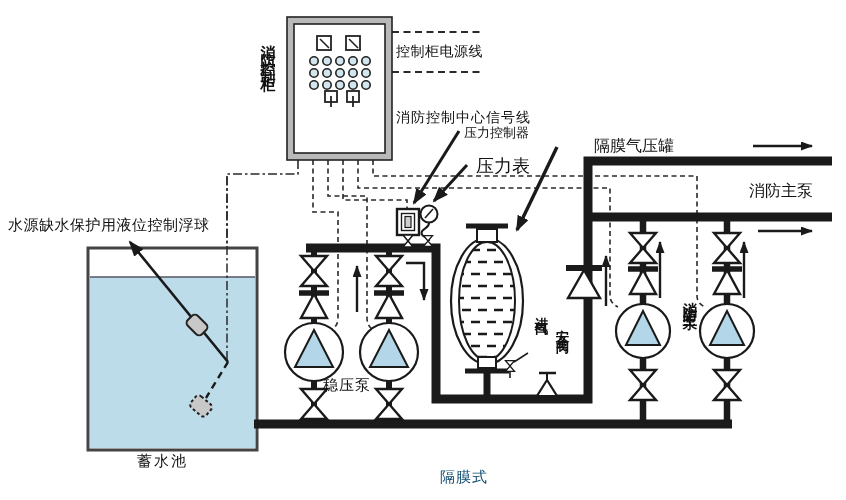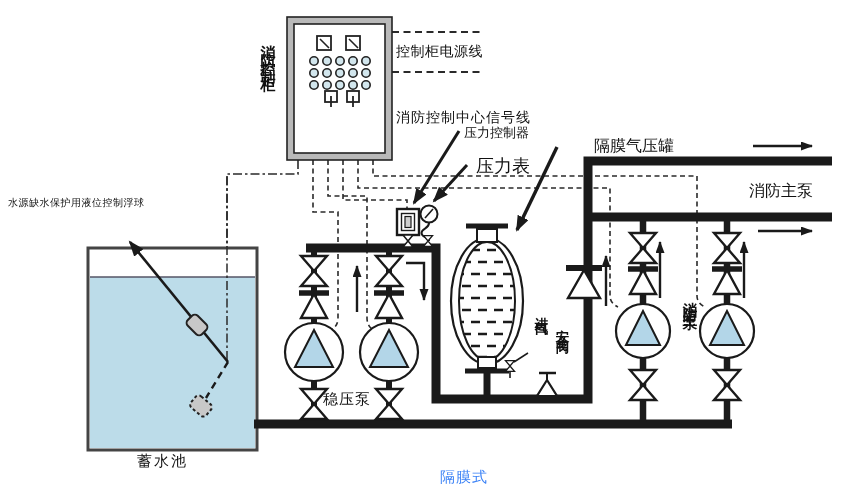--- a/index.html
+++ b/index.html
@@ -1,21 +1,21 @@
 <!DOCTYPE html>
 <html><head>
 <meta charset="utf-8">
 <style>
   html,body{margin:0;padding:0;background:#fff;}
   .stage{position:relative;width:846px;height:500px;background:#fff;overflow:hidden;
          font-family:"Liberation Sans","DejaVu Sans",sans-serif;color:#111;}
   .stage svg{position:absolute;left:0;top:0;}
   .lbl{position:absolute;font-weight:normal;white-space:nowrap;line-height:1.15;}
   .vlbl{position:absolute;font-weight:bold;writing-mode:vertical-rl;text-orientation:upright;white-space:nowrap;}
-  .gray{color:#3b82f6;}
+  .gray{color:#0c4a6e;}
 </style>
 </head>
 <body>
 
 <div class="stage">
 
 <svg width="846" height="500" viewBox="0 0 846 500">
   <defs>
     <marker id="ah" markerUnits="userSpaceOnUse" markerWidth="13" markerHeight="10" refX="11" refY="4.5" orient="auto">
       <path d="M0,0 L12,4.5 L0,9 Z" fill="#1a1a1a"></path>
@@ -210,25 +210,25 @@
 <div class="lbl" style="left:396px;top:81px;font-size:14px;letter-spacing:1px;margin-top:28px;">消防控制中心信号线</div>
 
 <div class="lbl" style="left:464px;top:126px;font-size:13px;">压力控制器</div>
 
 <div class="lbl" style="left:476px;top:156px;font-size:18px;text-align:right;">压力表</div>
 
 <div class="lbl" style="left:566px;top:137px;font-size:16px;padding-left:28px;">隔膜气压罐</div>
 
 <div class="lbl" style="left:749px;top:182px;font-size:16px;">消防主泵</div>
 
-<div class="lbl" style="left:8px;top:197px;font-size:10px;letter-spacing:0.5px;">水源缺水保护用液位控制浮球</div>
+<div class="lbl" style="left:8px;top:216px;font-size:15px;letter-spacing:0.5px;">水源缺水保护用液位控制浮球</div>
 
 <div class="lbl" style="left:137px;top:452px;font-size:15px;letter-spacing:2px;">蓄水池</div>
 
-<div class="lbl" style="left:323px;top:390px;font-size:15px;letter-spacing:1px;">稳压泵</div>
+<div class="lbl" style="left:323px;top:376px;font-size:15px;letter-spacing:1px;">稳压泵</div>
 
 <div class="vlbl" style="left:532px;top:306px;font-size:13.5px;letter-spacing:4px;">进气口</div>
 
 <div class="vlbl" style="left:553px;top:319px;font-size:13.5px;letter-spacing:5px;">安全阀</div>
 
 <div class="vlbl" style="left:680px;top:290px;font-size:14.5px;letter-spacing:5px;">消防主泵</div>
 
 <div class="lbl gray" style="left:440px;top:468px;font-size:15px;letter-spacing:1px;">隔膜式</div>
 
 </div>

